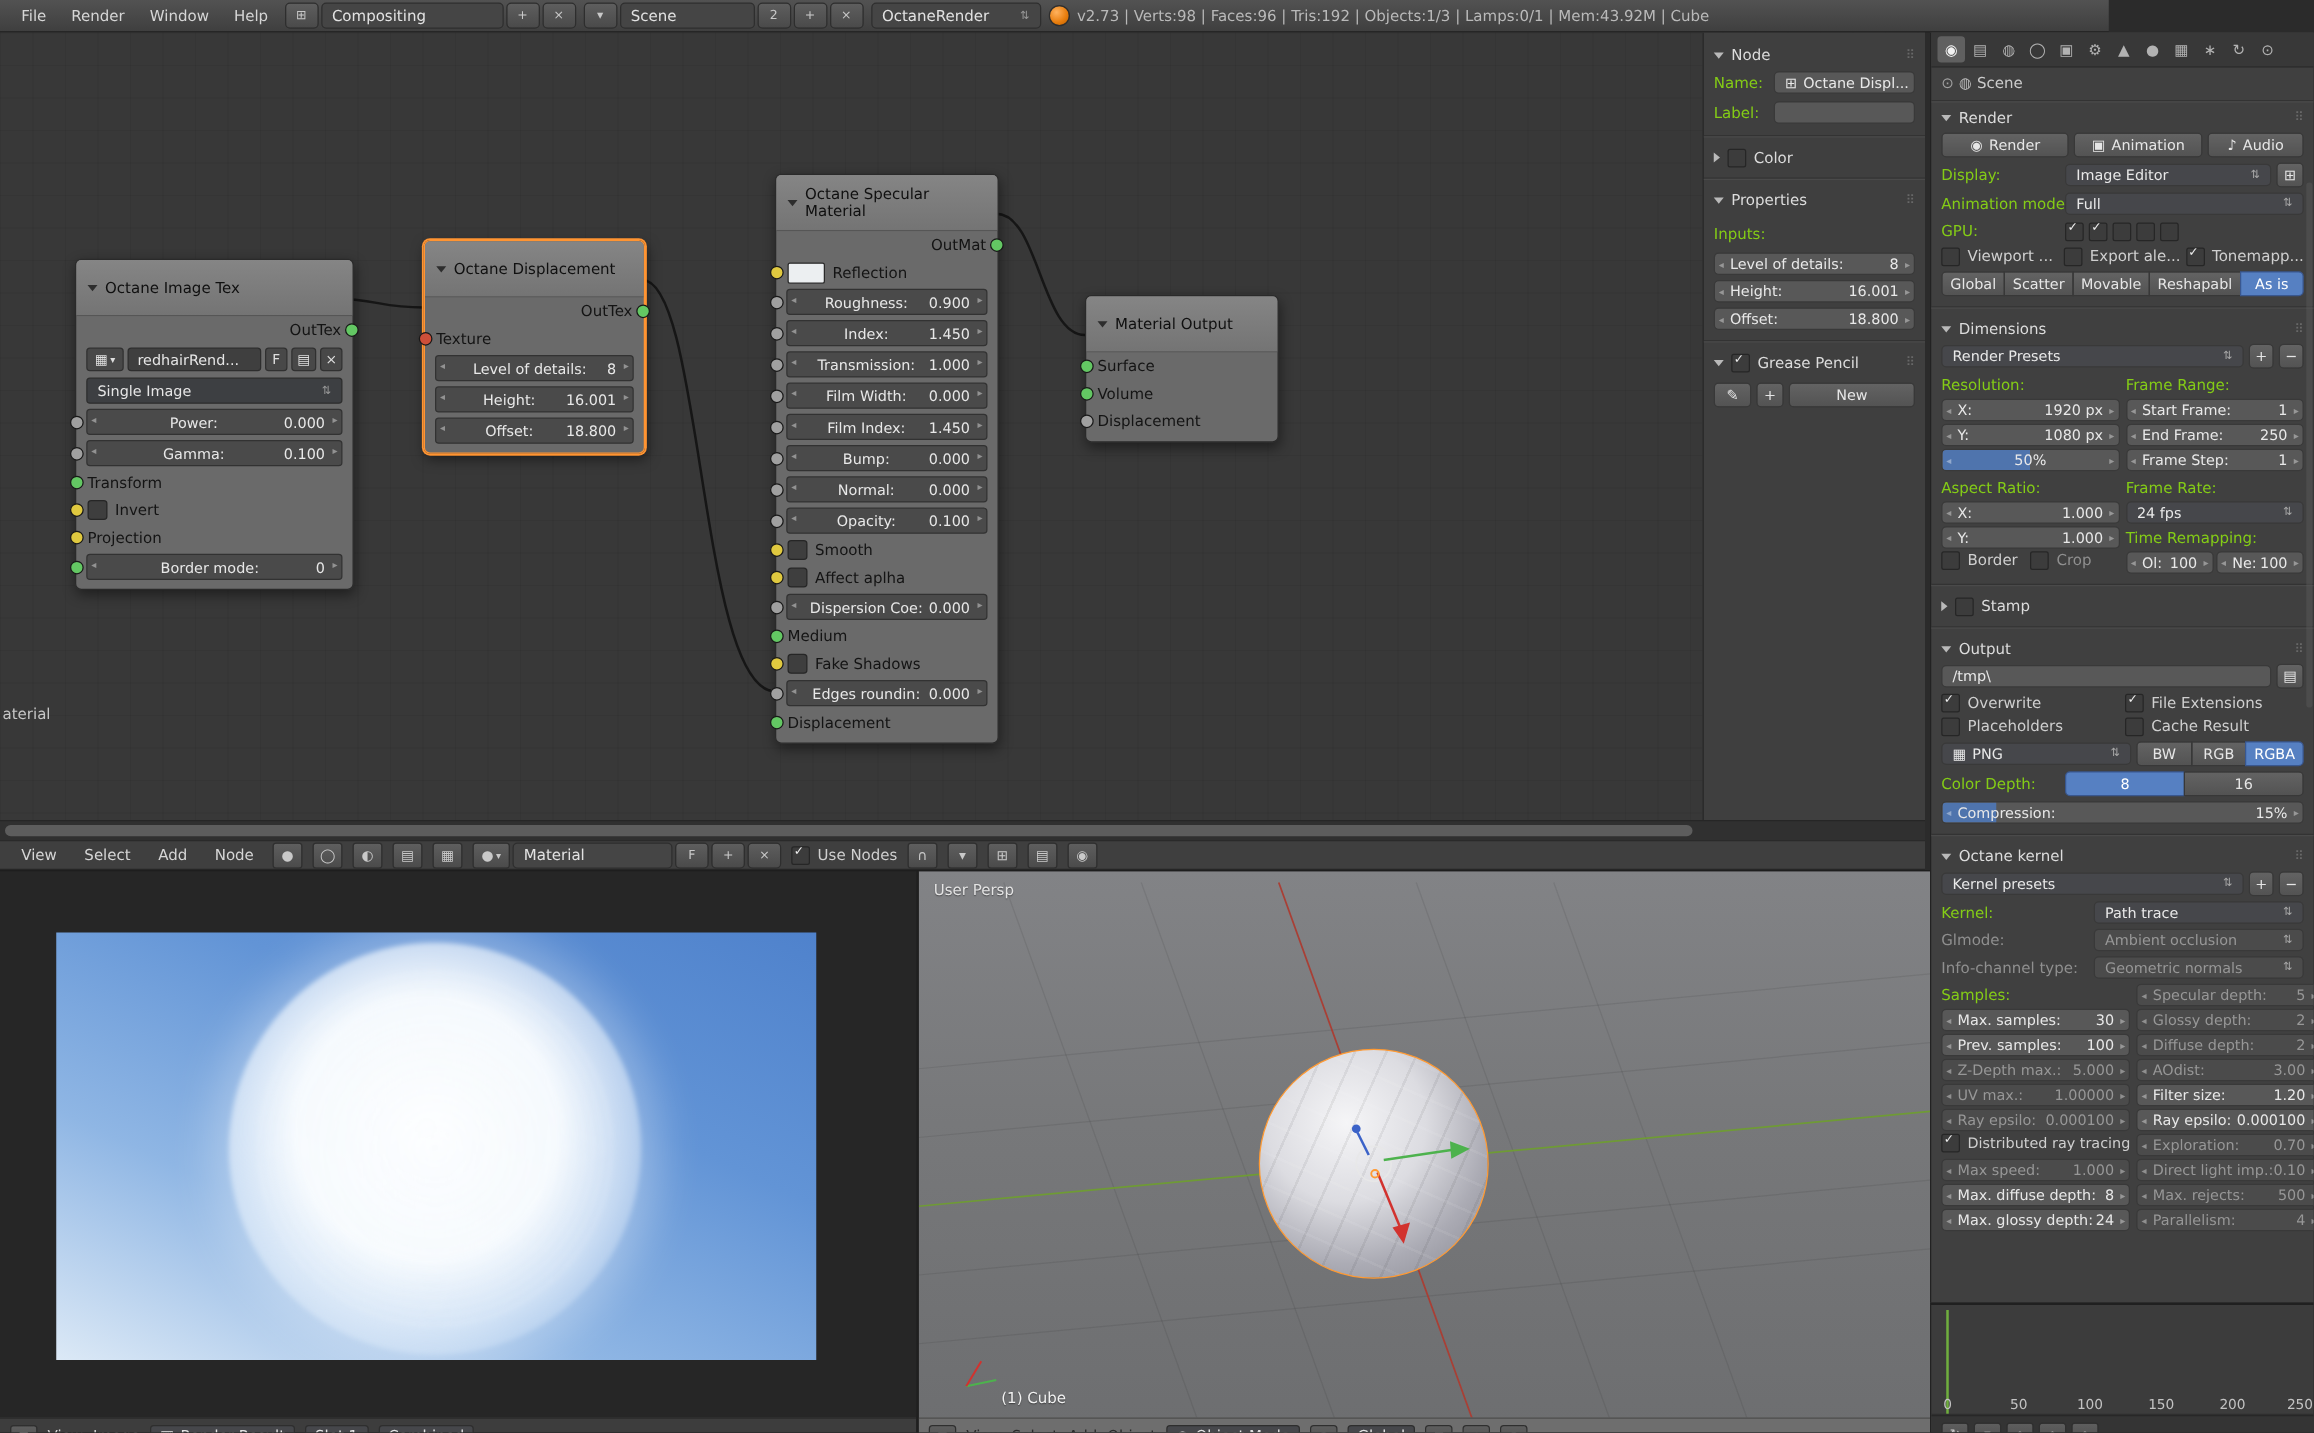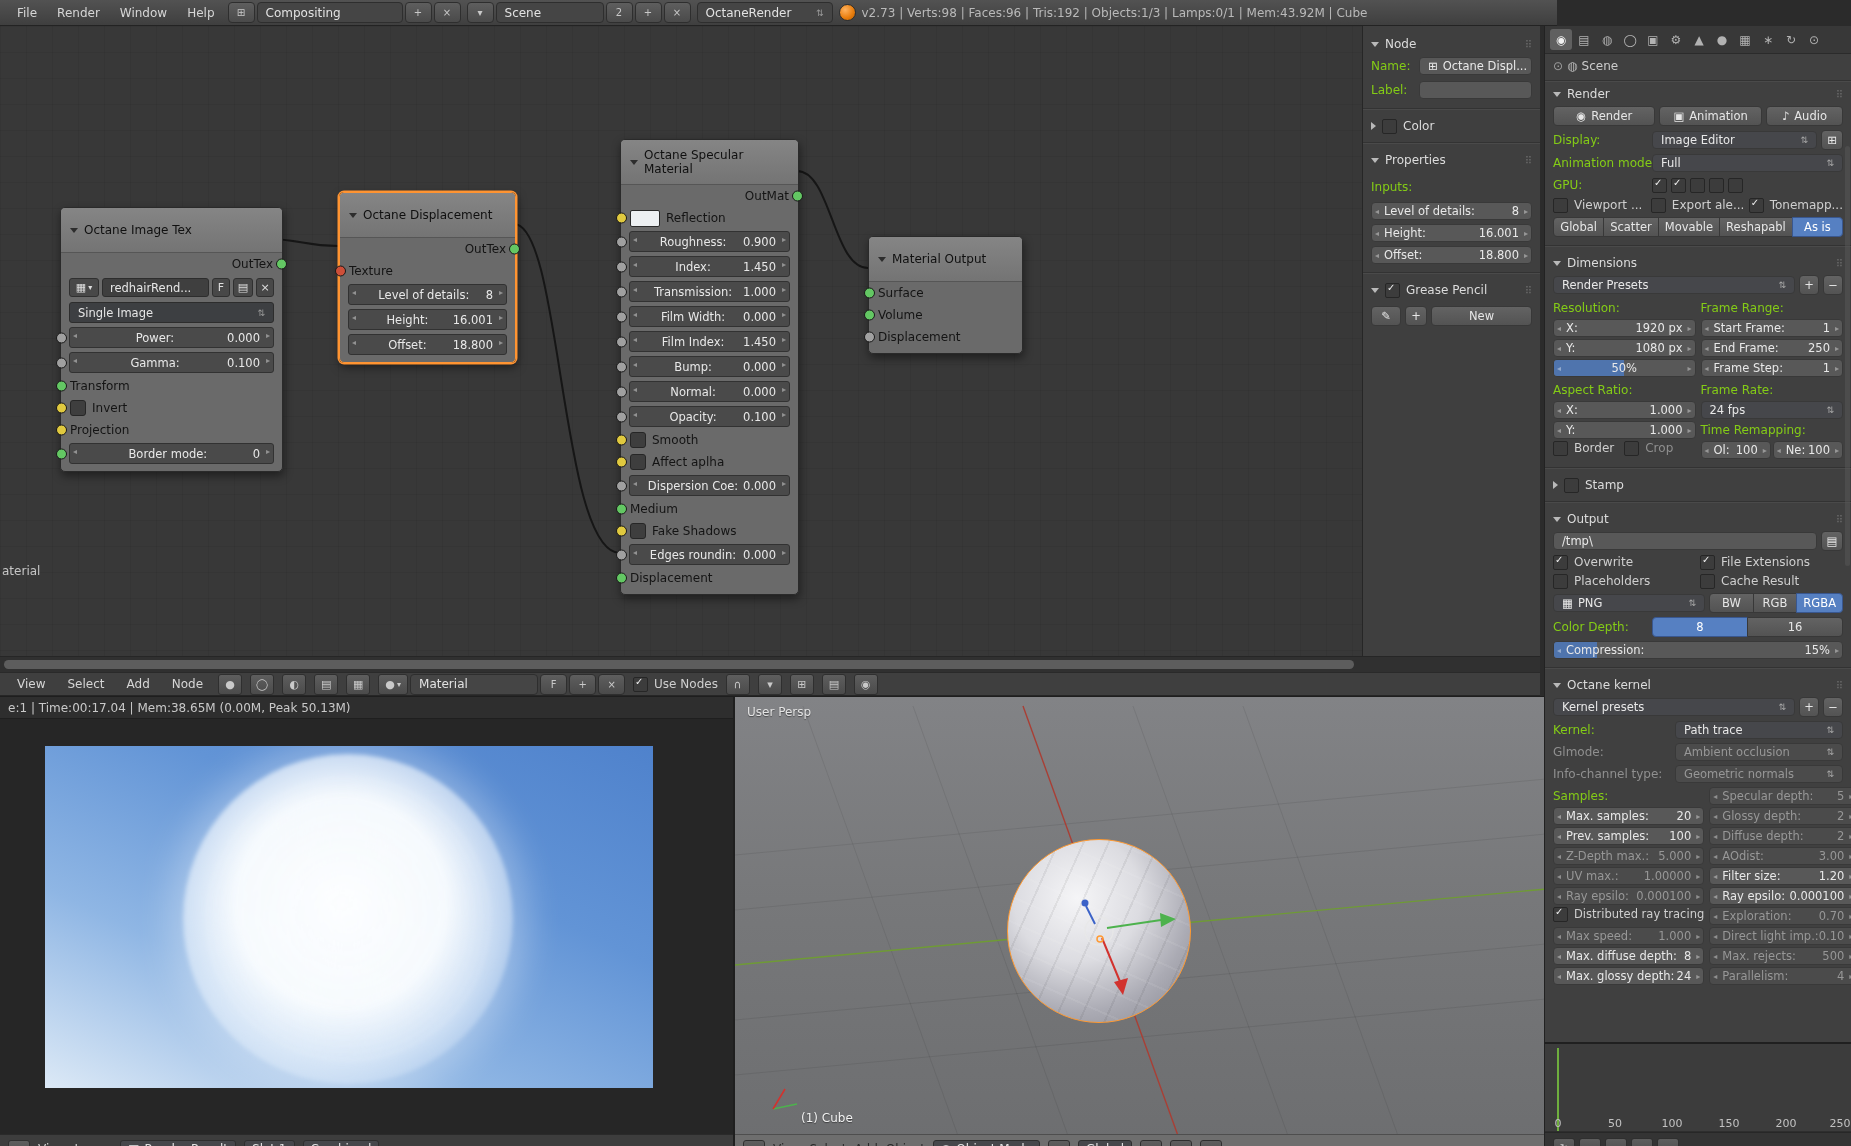--- a/index.html
+++ b/index.html
@@ -1,20 +1,20 @@
 <!DOCTYPE html>
 <html><head>
 <meta charset="utf-8">
 <style>
   html,body{margin:0;padding:0}
   body{position:relative;width:1851px;height:1146px;overflow:hidden;background:#2b2b2b;
        font-family:"DejaVu Sans",sans-serif;font-size:12px;color:#ccc}
   .abs{position:absolute}
   
-  #topbar{left:0;top:0;width:1557px;height:26px;background:linear-gradient(#525252,#3f3f3f);
+  #topbar{left:0;top:0;width:1687px;height:26px;background:linear-gradient(#525252,#3f3f3f);
           border-bottom:1px solid #232323;display:flex;align-items:center;gap:6px;padding:12px 10px;box-sizing:border-box}
   .menu{color:#d6d6d6;padding:0 7px;cursor:default}
   .tbg{display:flex;align-items:center;gap:2px}
   .tbf{height:19px;background:#454545;border:1px solid #2e2e2e;border-radius:4px;display:flex;
        align-items:center;gap:6px;padding:0 8px;color:#e2e2e2}
   .tbb{min-width:19px;height:19px;background:linear-gradient(#5e5e5e,#4a4a4a);border:1px solid #2e2e2e;
        border-radius:4px;display:flex;align-items:center;justify-content:center;color:#c9c9c9;font-size:10px;padding:0 3px}
   .logo{width:15px;height:15px;border-radius:50%;background:radial-gradient(circle at 35% 32%,#ffb25e,#e87d0d 58%,#b85e00);border:1px solid #2e2e2e}
   #stats{color:#b9b9b9}
   
@@ -487,23 +487,20 @@
     <span>Use Nodes</span>
   </span>
   <span class="tibtn">∩</span>
   <span class="tibtn">▾</span>
   <span class="tibtn">⊞</span>
   <span class="tibtn">▤</span>
   <span class="tibtn">◉</span>
 </div>
 
 <section class="abs" id="imged">
-  <div id="ie-head">
-    <span>e:1 | Time:00:17.04 | Mem:38.65M (0.00M, Peak 50.13M)</span>
-  </div>
   <div id="sky">
     <div id="fluff"></div>
   </div>
   <div id="ie-foot">
     <div class="footrow">
       <span class="fbtn">⊞</span>
       <span>View</span>
       <span>Image</span>
       <span class="fmenu">
           <span>▦</span>
@@ -838,21 +835,21 @@
     <span class="pf menu dis">
         <span class="lab">Geometric normals</span>
         <span class="arr">⇅</span>
       </span>
   </div>
   <div class="dimcols">
     <div class="dcol">
       <span class="plabel">Samples:</span>
       <span class="pf slider">
           <span class="lab">Max. samples:</span>
-          <span class="val">20</span>
+          <span class="val">30</span>
         </span>
       <span class="pf slider">
           <span class="lab">Prev. samples:</span>
           <span class="val">100</span>
         </span>
       <span class="pf slider dis">
           <span class="lab">Z-Depth max.:</span>
           <span class="val">5.000</span>
         </span>
       <span class="pf slider dis">

